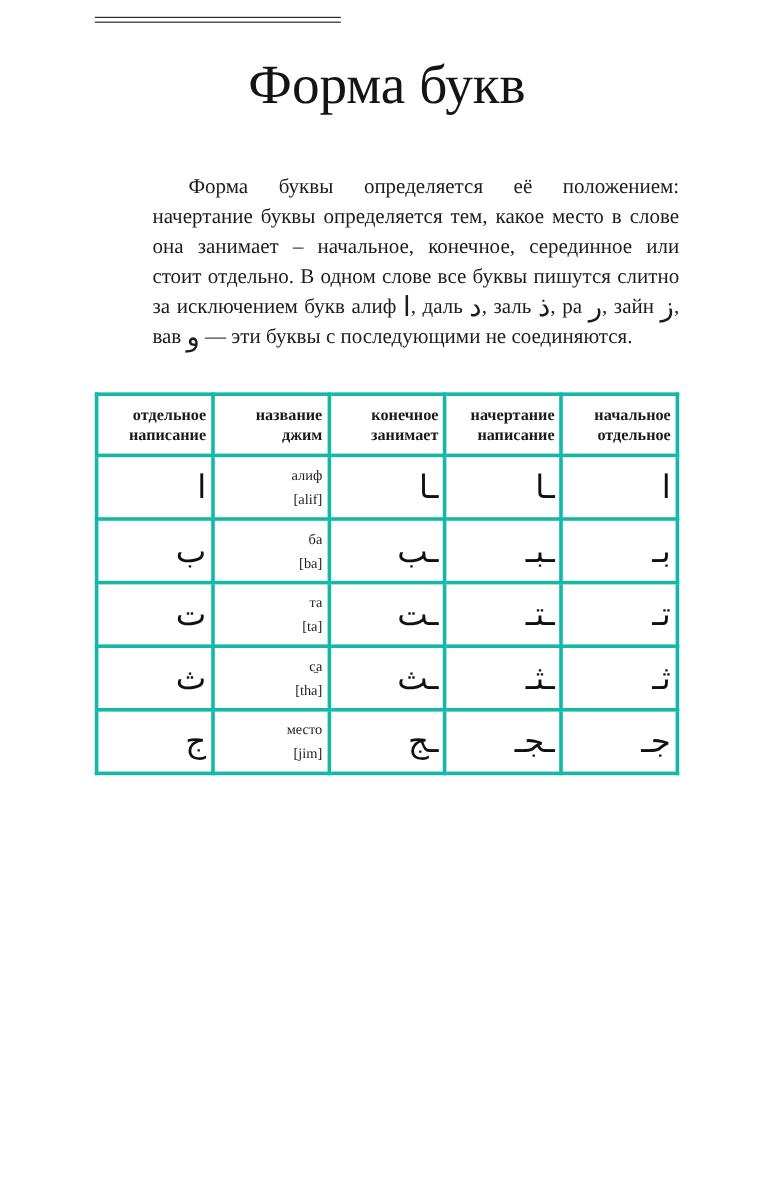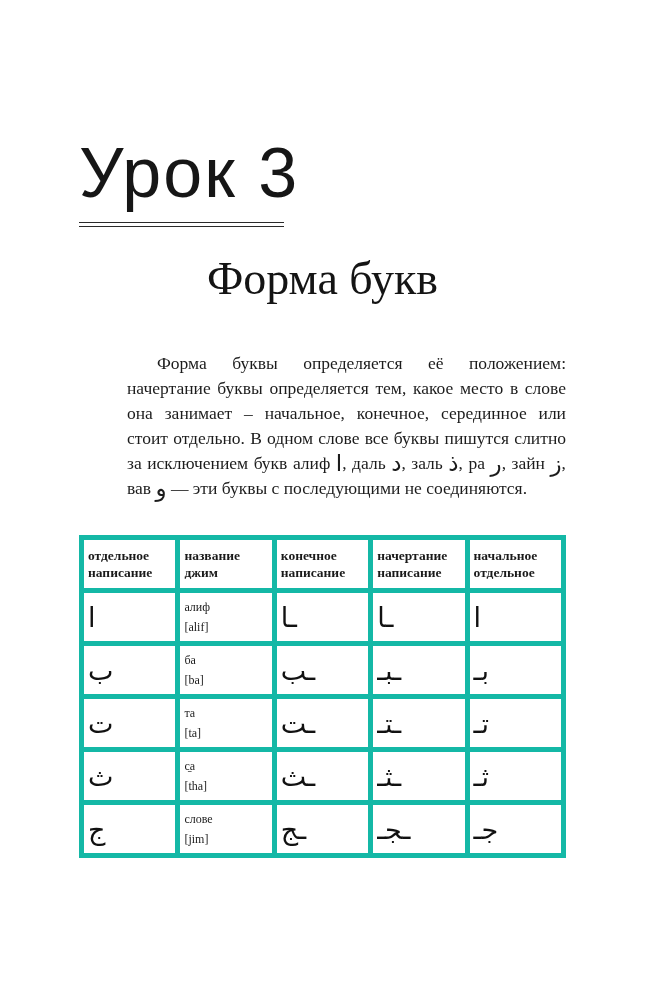--- a/index.html
+++ b/index.html
@@ -61,22 +61,22 @@
     vertical-align: -2px;
   }
   .letters-table {
     margin-top: 34px;
     width: 487px;
     border-collapse: collapse;
     table-layout: fixed;
   }
   .letters-table th,
   .letters-table td {
-    border: 5px solid #14b8a6;
-    text-align: left;
+    border: 3px solid #14b8a6;
+    text-align: right;
     vertical-align: middle;
   }
   .letters-table th {
     width: 20%;
     font-family: "Liberation Serif", serif;
     font-weight: 700;
     font-size: 13.5px;
     line-height: 17px;
     padding: 7px 4px;
     color: #1a1a1a;
@@ -97,33 +97,32 @@
     line-height: 20px;
     color: #1c1c1c;
   }
 </style>
 </head>
 <body>
 
 <div class="page">
   <div class="content">
 
-    <h1 class="lesson-title">Урок 3</h1>
     <div class="title-rule"></div>
 
     <h2 class="subtitle">Форма букв</h2>
 
     <p class="paragraph"><span class="seg-text">Форма буквы определяется её положением: начертание буквы определяется тем, какое место в слове она занимает – начальное, конечное, серединное или стоит отдельно. В одном слове все буквы пишутся слитно за исключением букв алиф </span><span class="seg-arabic">ا</span><span class="seg-text">, даль </span><span class="seg-arabic">د</span><span class="seg-text">, заль </span><span class="seg-arabic">ذ</span><span class="seg-text">, ра </span><span class="seg-arabic">ر</span><span class="seg-text">, зайн </span><span class="seg-arabic">ز</span><span class="seg-text">, вав </span><span class="seg-arabic">و</span><span class="seg-text"> — эти буквы с последующими не соединяются.</span></p>
 
     <table class="letters-table">
       <thead>
         <tr>
           <th>отдельное написание</th>
           <th>название джим</th>
-          <th>конечное написание</th>
+          <th>конечное занимает</th>
           <th>начертание написание</th>
           <th>начальное отдельное</th>
         </tr>
       </thead>
       <tbody>
         <tr>
           <td class="cell-arabic">ا</td>
           <td class="name-cell">
             <div>алиф</div>
             <div>[alif]</div>
@@ -158,21 +157,21 @@
             <div>с̱а</div>
             <div>[tha]</div>
           </td>
           <td class="cell-arabic">ـث</td>
           <td class="cell-arabic">ـثـ</td>
           <td class="cell-arabic">ثـ</td>
         </tr>
         <tr>
           <td class="cell-arabic">ج</td>
           <td class="name-cell">
-            <div>слове</div>
+            <div>место</div>
             <div>[jim]</div>
           </td>
           <td class="cell-arabic">ـج</td>
           <td class="cell-arabic">ـجـ</td>
           <td class="cell-arabic">جـ</td>
         </tr>
       </tbody>
     </table>
 
   </div>

